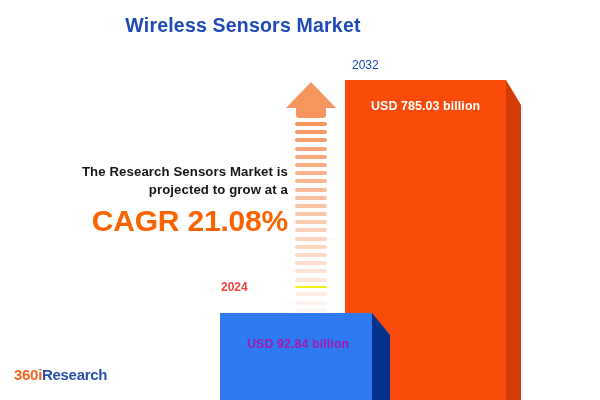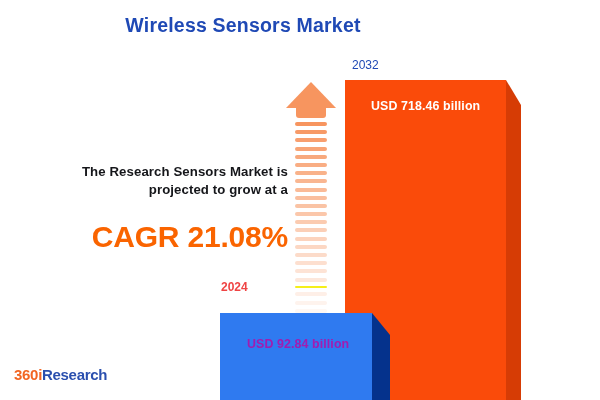--- a/index.html
+++ b/index.html
@@ -43,21 +43,21 @@
     text-align: right;
   }
   #cagr-lead {
     font-size: 13.2px;
     font-weight: bold;
     color: #15161a;
     line-height: 1.35;
     letter-spacing: 0.1px;
   }
   #cagr-value {
-    margin-top: 22px;
+    margin-top: 6px;
     font-size: 30px;
     font-weight: bold;
     color: #fa6400;
     letter-spacing: -0.2px;
     line-height: 1.05;
   }
 
   
   #logo {
     position: absolute;
@@ -249,21 +249,21 @@
         <div class="arrow-seg" style="background: rgb(255, 251, 249);"></div>
         <div class="arrow-seg" style="background: rgb(255, 255, 255);"></div>
       </div>
   </div>
 
   <div id="label-2032">2032</div>
   <div id="bar-2032-topface"></div>
   <div id="bar-2032">
     <div id="bar-2032-front"></div>
     <div id="bar-2032-side"></div>
-    <div id="bar-2032-value">USD 718.46 billion</div>
+    <div id="bar-2032-value">USD 785.03 billion</div>
   </div>
 
   <div id="label-2024">2024</div>
   <div id="bar-2024">
     <div id="bar-2024-front"></div>
     <div id="bar-2024-side"></div>
     <div id="bar-2024-value">USD 92.84 billion</div>
   </div>
 
   <div id="logo">

